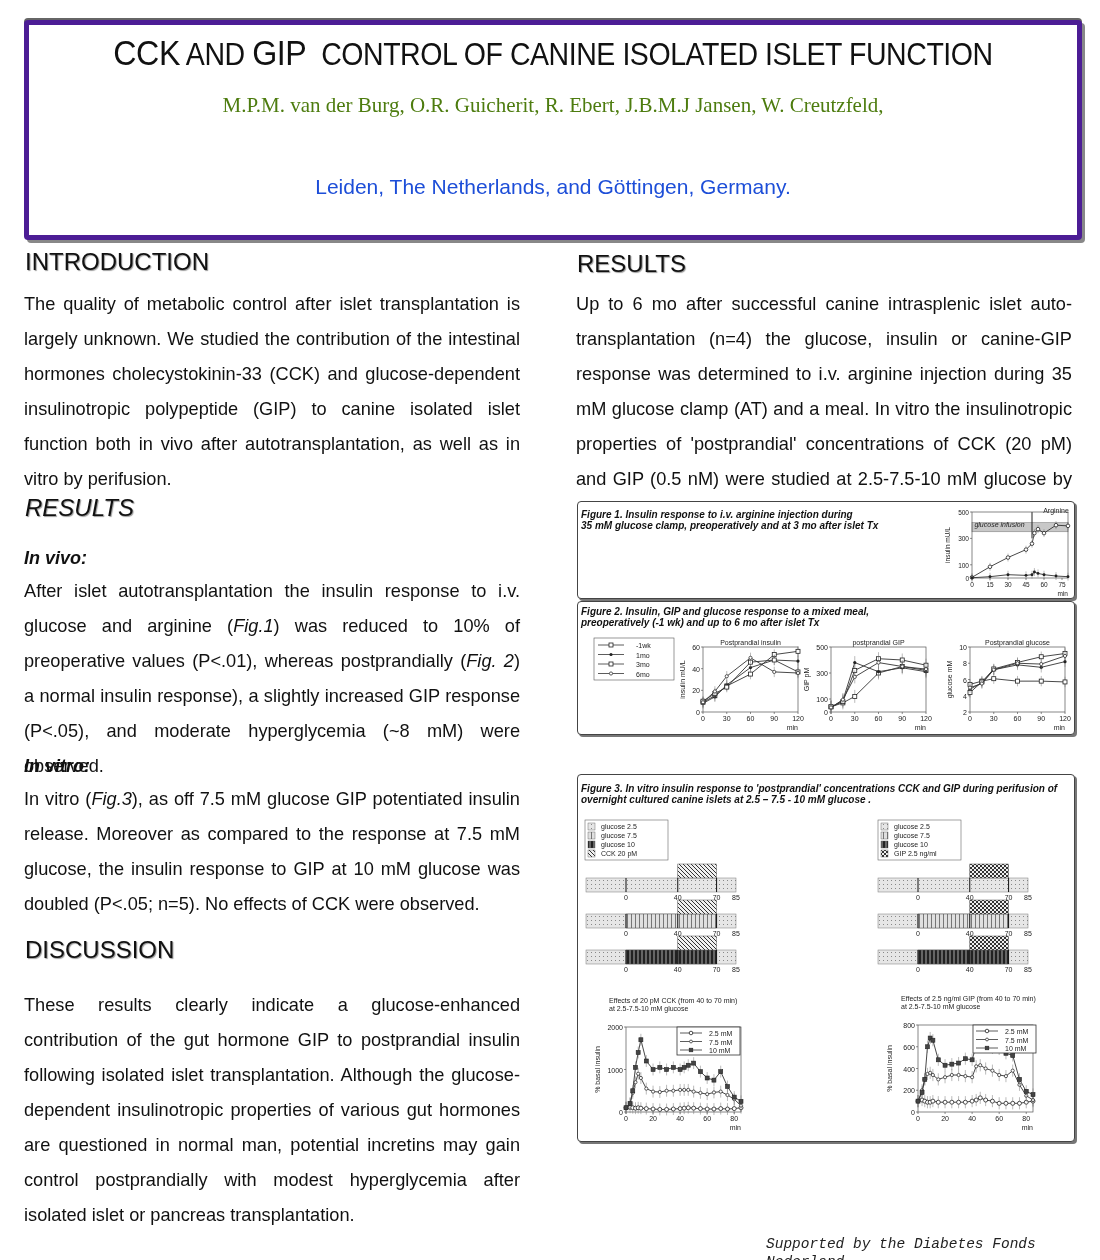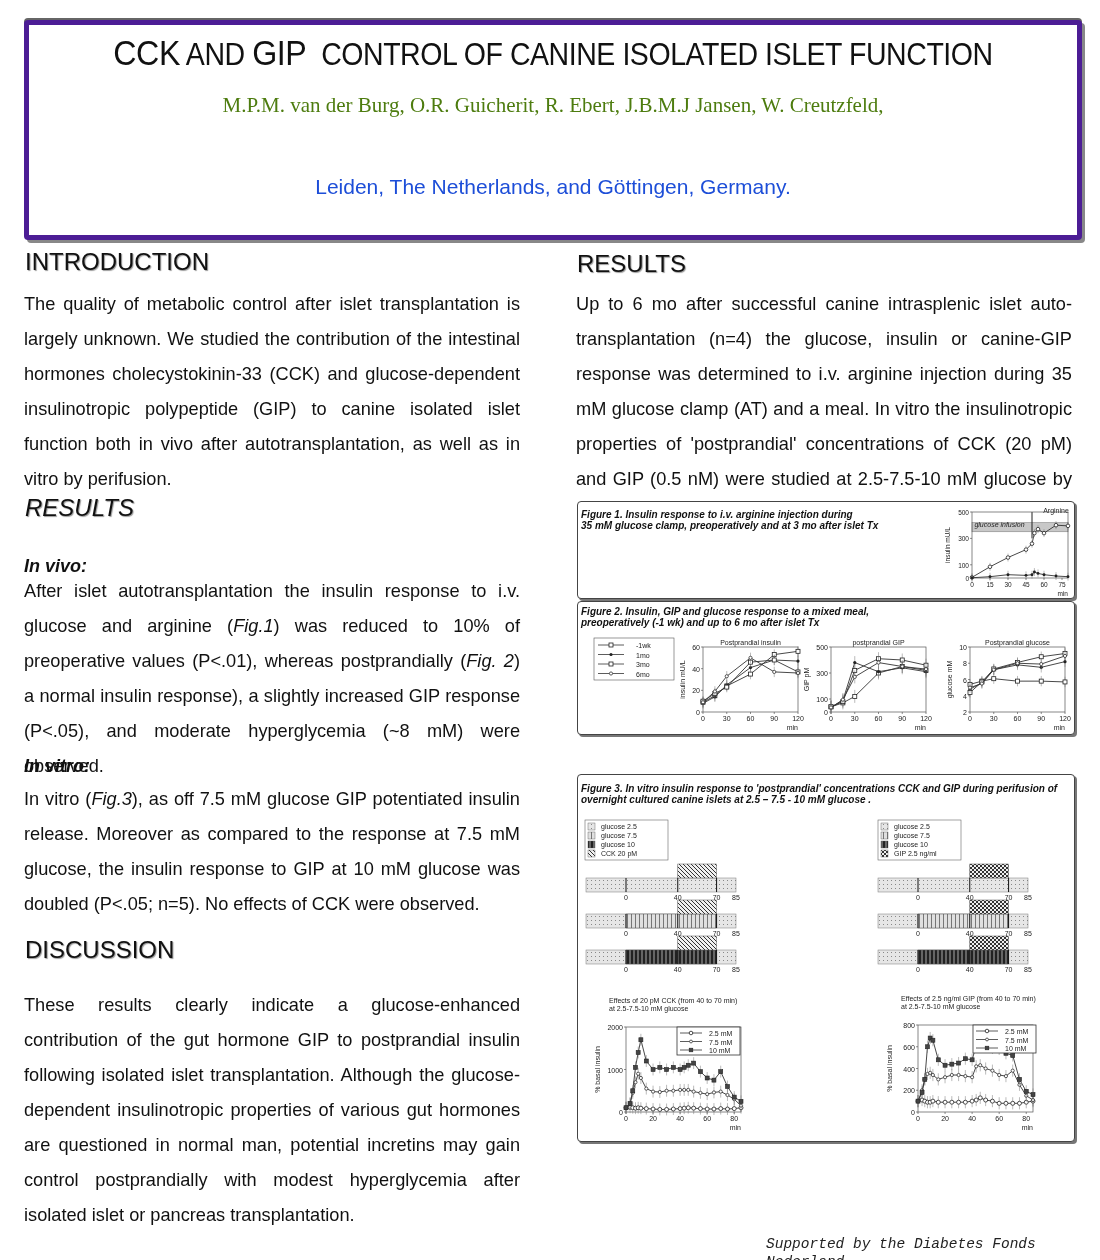--- a/index.html
+++ b/index.html
@@ -31,21 +31,21 @@
   <div class="authors">
     <div>M.P.M. van der Burg, O.R. Guicherit, R. Ebert, J.B.M.J Jansen, W. Creutzfeld,</div>
   </div>
   <div class="affil">Leiden, The Netherlands, and Göttingen, Germany.</div>
 </div>
 
 <div class="h2" style="left:25px; top:248px;">INTRODUCTION</div>
 <div class="body" style="left:24px; top:287px; width:496px;">The quality of metabolic control after islet transplantation is largely unknown. We studied the contribution of the intestinal hormones cholecystokinin-33 (CCK) and glucose-dependent insulinotropic polypeptide (GIP) to canine isolated islet function both in vivo after autotransplantation, as well as in vitro by perifusion.</div>
 
 <div class="h2" style="left:25px; top:494px;font-style:italic;">RESULTS</div>
-<div class="sub" style="left:24px; top:548px;margin-top:8px;">In vivo:</div>
+<div class="sub" style="left:24px; top:548px;">In vivo:</div>
 <div class="body" style="left:24px; top:574px; width:496px;"><span>After islet autotransplantation the insulin response to i.v. glucose and arginine (</span><span class="it">Fig.1</span><span>) was reduced to 10% of preoperative values (P&lt;.01), whereas postprandially (</span><span class="it">Fig. 2</span><span>) a normal insulin response), a slightly increased GIP response (P&lt;.05), and moderate hyperglycemia (~8 mM) were observed.</span></div>
 
 <div class="sub" style="left:24px; top:756px;">In vitro:</div>
 <div class="body" style="left:24px; top:782px; width:496px;"><span>In vitro (</span><span class="it">Fig.3</span><span>), as off 7.5 mM glucose GIP potentiated insulin release. Moreover as compared to the response at 7.5 mM glucose, the insulin response to GIP at 10 mM glucose was doubled (P&lt;.05; n=5). No effects of CCK were observed.</span></div>
 
 <div class="h2" style="left:25px; top:936px;">DISCUSSION</div>
 <div class="body" style="left:24px; top:988px; width:496px;">These results clearly indicate a glucose-enhanced contribution of the gut hormone GIP to postprandial insulin following isolated islet transplantation. Although the glucose-dependent insulinotropic properties of various gut hormones are questioned in normal man, potential incretins may gain control postprandially with modest hyperglycemia after isolated islet or pancreas transplantation.</div>
 
 <div class="h2" style="left:577px; top:250px;">RESULTS</div>
 <div class="body" style="left:576px; top:287px; width:496px;">Up to 6 mo after successful canine intrasplenic islet auto-transplantation (n=4) the glucose, insulin or canine-GIP response was determined to i.v. arginine injection during 35 mM glucose clamp (AT) and a meal. In vitro the insulinotropic properties of 'postprandial' concentrations of CCK (20 pM) and GIP (0.5 nM) were studied at 2.5-7.5-10 mM glucose by perifusion of overnight cultured canine islets.</div>

